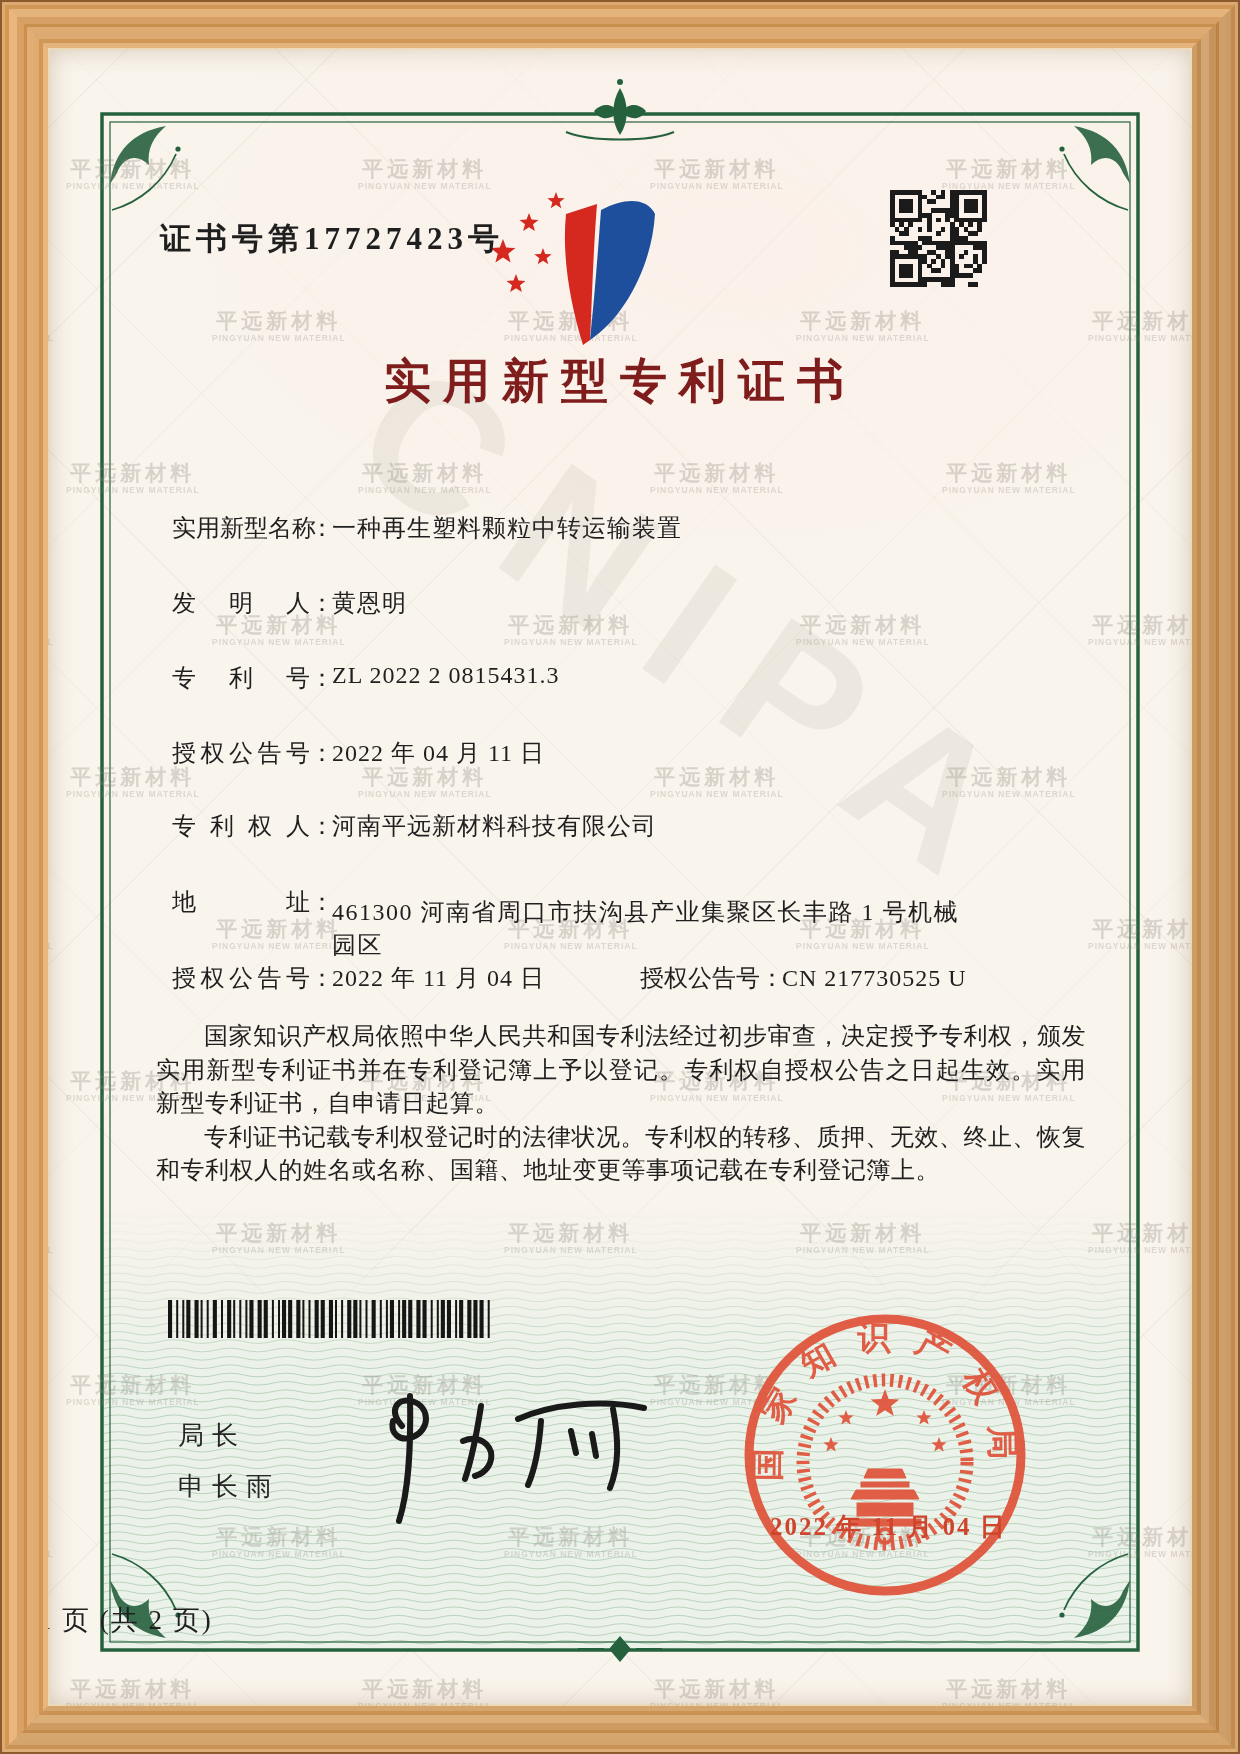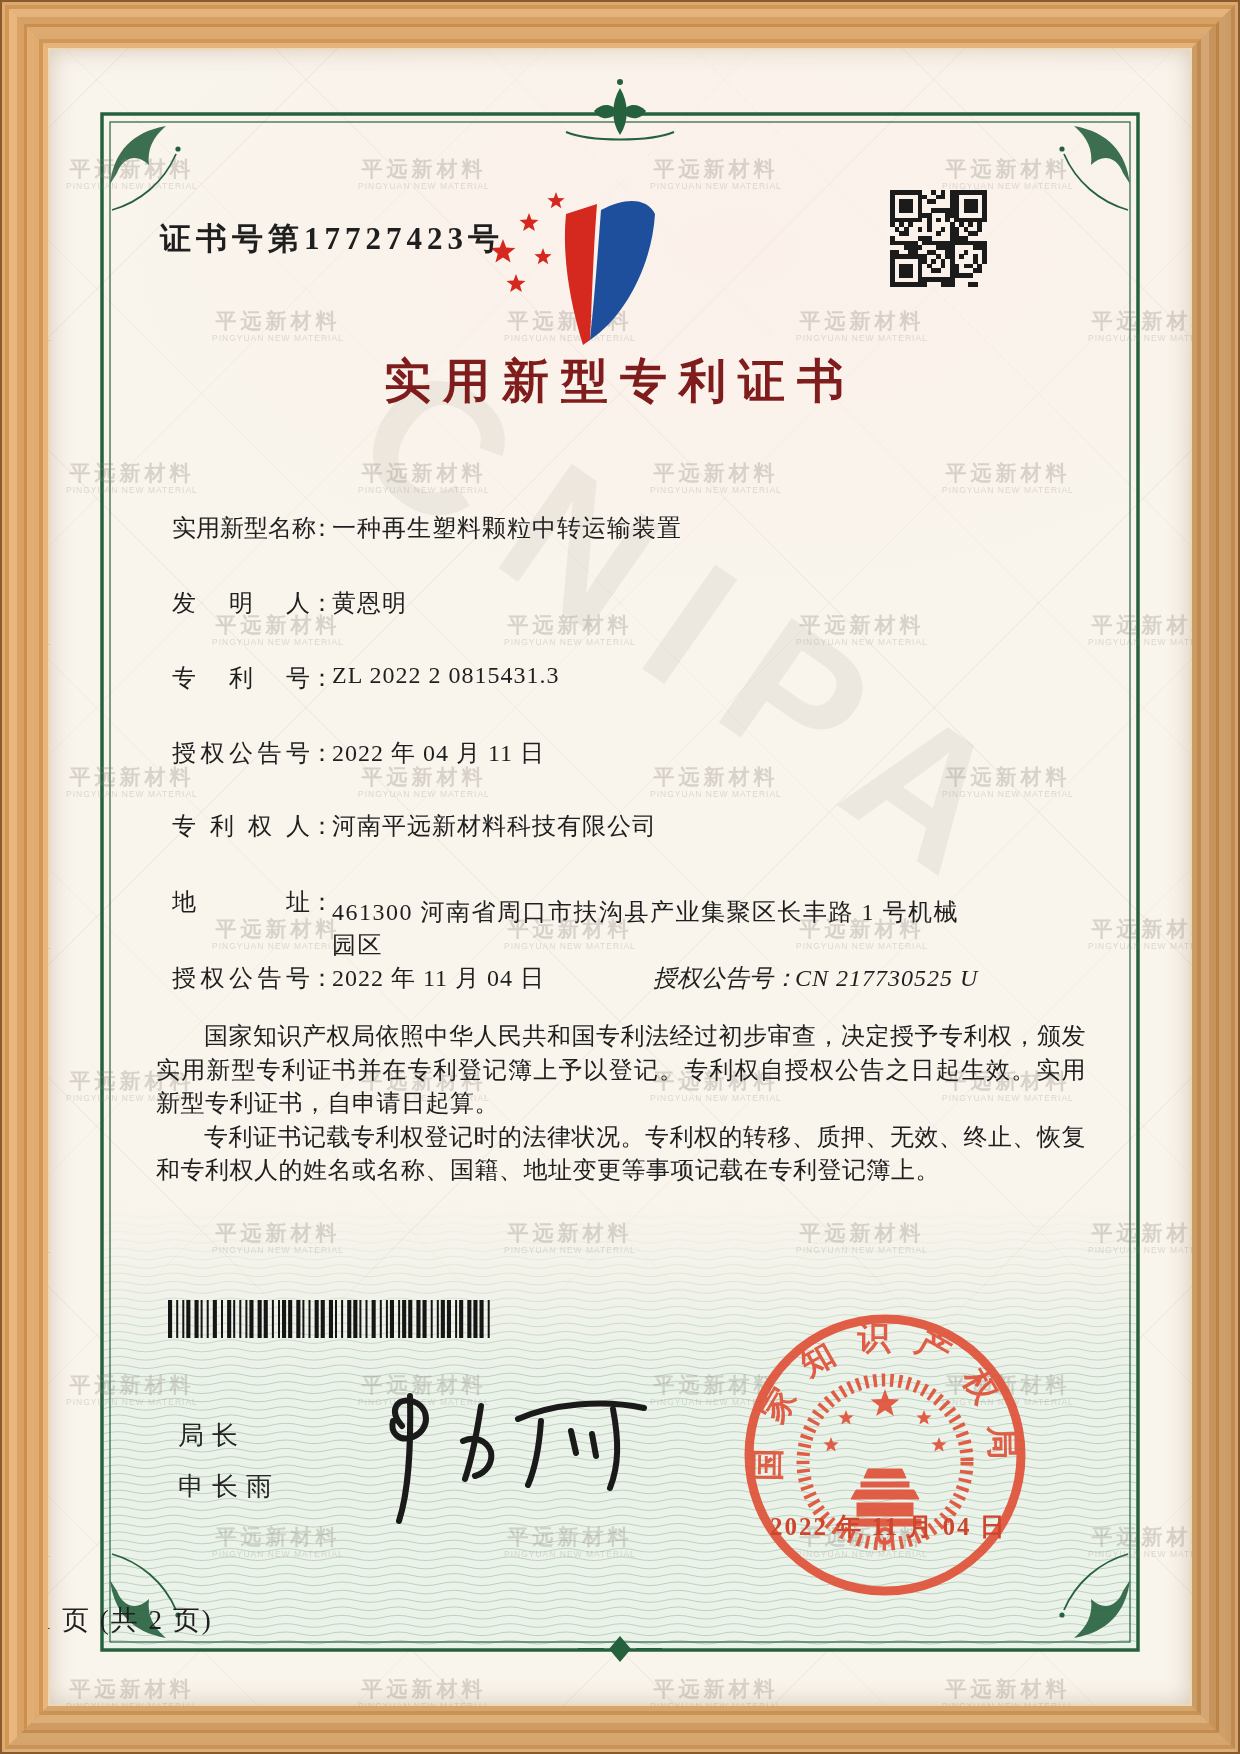--- a/index.html
+++ b/index.html
@@ -27,37 +27,37 @@
      radial-gradient(900px 500px at 60% 12%, rgba(252,238,232,.55), transparent 70%);}
   
   #gfx-bg{position:absolute;inset:0;z-index:10;pointer-events:none;}
   .wm-layer{position:absolute;inset:0;z-index:15;pointer-events:none;overflow:hidden;}
   #gfx-fg{position:absolute;inset:0;z-index:20;pointer-events:none;}
   .content{position:absolute;inset:0;z-index:30;pointer-events:none;color:#1f1f1f;}
   .wm{position:absolute;text-align:center;line-height:1.05;white-space:nowrap;}
   .wm b{display:block;font-size:21px;letter-spacing:4px;color:rgba(138,132,124,.30);
         font-family:Liberation Mono, monospace;}
   .wm span{display:block;font-size:8.5px;letter-spacing:1px;color:rgba(138,132,124,.26);
-        font-family:"Liberation Sans","DejaVu Sans",sans-serif;font-weight:normal;}
+        font-family:"Liberation Sans","DejaVu Sans",sans-serif;font-weight:bold;}
   .wm.on-wood b{color:rgba(255,255,255,.42);} .wm.on-wood span{color:rgba(255,255,255,.36);}
   .wm-big{position:absolute;left:300px;top:560px;width:900px;transform:rotate(35deg);
         font-family:"Liberation Sans","DejaVu Sans",sans-serif;font-weight:bold;
         font-size:185px;letter-spacing:42px;color:rgba(118,110,100,.09);}
   
   .cert-no{position:absolute;left:160px;top:218px;font-size:31px;letter-spacing:5px;font-weight:bold;}
   .title{position:absolute;left:0;right:0;top:350px;text-align:center;
          font-size:47px;font-weight:bold;letter-spacing:12px;color:#7f1d1d;}
   .frow{position:absolute;left:172px;font-size:24px;white-space:nowrap;}
   .flabel{display:inline-block;width:138px;text-align:justify;text-align-last:justify;
           text-justify:inter-character;vertical-align:top;}
   .fcolon{display:inline-block;width:22px;vertical-align:top;}
   .fvalue{letter-spacing:1px;}
   .fvalue-addr{display:inline-block;width:648px;white-space:normal;line-height:33px;
           vertical-align:top;letter-spacing:1.5px;margin-top:10px;}
-  .fpair2{position:absolute;left:481px;top:0;font-style:italic;}
+  .fpair2{position:absolute;left:468px;top:0;}
   .paras{position:absolute;left:156px;top:1020px;width:930px;font-size:24px;
          line-height:33.5px;text-align:justify;}
   .paras p{margin:0;text-indent:2em;letter-spacing:.5px;}
   .signer{position:absolute;left:178px;top:1418px;font-size:26px;letter-spacing:8px;
          font-family:"Liberation Sans","DejaVu Sans",sans-serif;color:#262626;}
   .signer div{margin-bottom:16px;}
   .seal-date{position:absolute;left:770px;top:1510px;font-size:25px;letter-spacing:2px;
          color:#cf442c;font-weight:bold;z-index:31;}
   .pageno{position:absolute;left:0;right:48px;top:1602px;font-size:27px;letter-spacing:2px;}
   .contnote{position:absolute;left:0;right:0;top:1666px;text-align:center;font-size:21px;letter-spacing:4px;color:#2c2c2c;}

